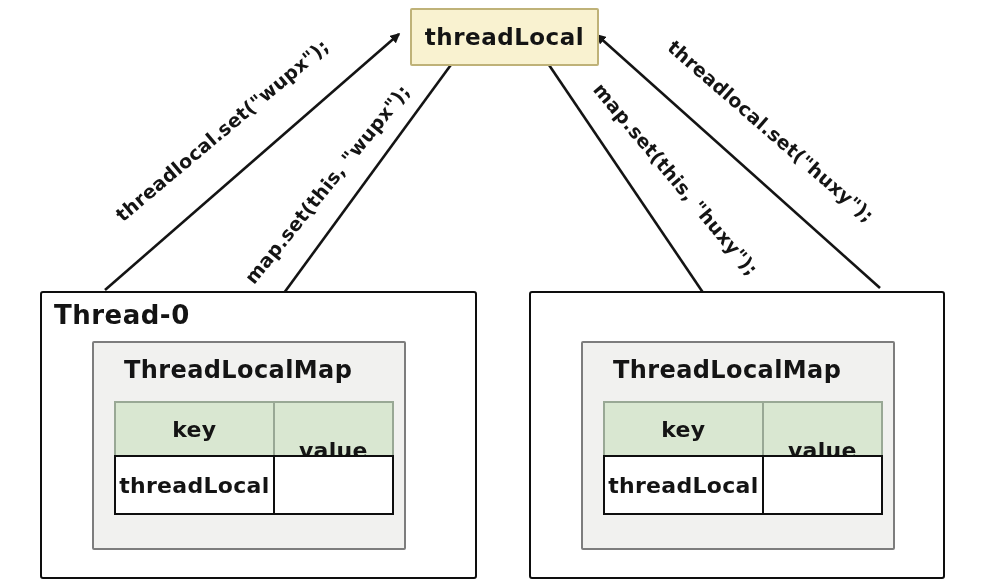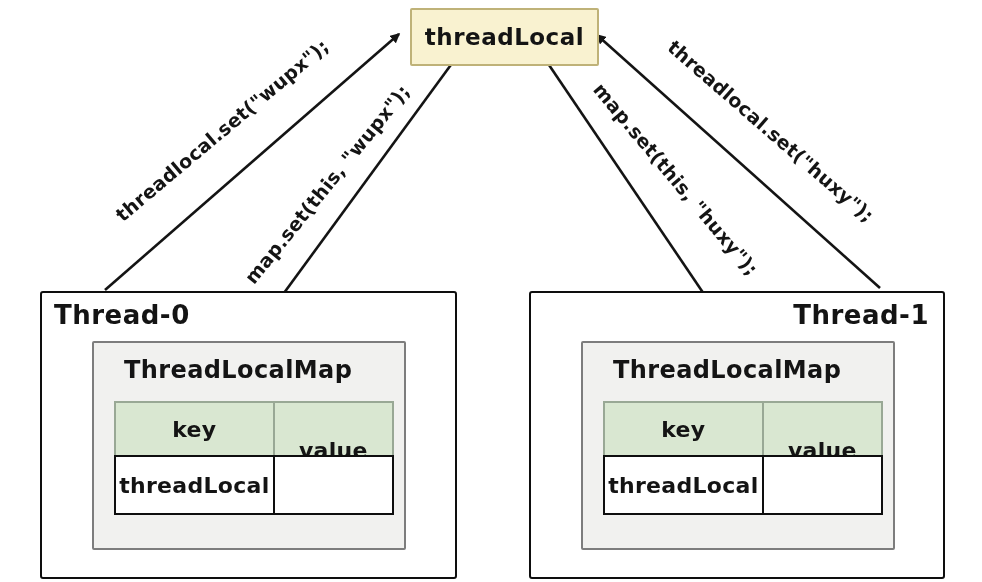--- a/index.html
+++ b/index.html
@@ -29,21 +29,21 @@
   .lbl-1{left:222px;top:130px;transform:translate(-50%,-50%) rotate(-40deg);}
   .lbl-2{left:327px;top:184px;transform:translate(-50%,-50%) rotate(-51deg);}
   .lbl-3{left:676px;top:179px;transform:translate(-50%,-50%) rotate(50deg);}
   .lbl-4{left:771px;top:131px;transform:translate(-50%,-50%) rotate(41deg);}
 
   
   .thread-box{
     position:absolute;top:291px;width:413px;height:284px;
     background:#ffffff;border:2.5px solid #0e0e0e;border-radius:3px;
   }
-  .thread-box.t0{left:40px;}
+  .thread-box.t0{left:40px;padding-left:20px;}
   .thread-box.t1{left:529px;width:412px;}
   .thread-name{
     position:absolute;top:7px;font-size:26px;font-weight:bold;letter-spacing:0.5px;
   }
   .t0 .thread-name{left:12px;}
   .t1 .thread-name{right:14px;}
 
   
   .map-panel{
     position:absolute;left:50px;top:48px;width:310px;height:205px;
@@ -109,21 +109,20 @@
           <div class="cell val">value</div>
         </div>
         <div class="tbl-row tbl-body">
           <div class="cell key">threadLocal</div>
         </div>
       </div>
     </div>
   </div>
 
   <div class="thread-box t1">
-    <div class="thread-name">Thread-1</div>
     <div class="map-panel">
       <div class="map-title">ThreadLocalMap</div>
       <div class="tbl">
         <div class="tbl-row tbl-head">
           <div class="cell key">key</div>
           <div class="cell val">value</div>
         </div>
         <div class="tbl-row tbl-body">
           <div class="cell key">threadLocal</div>
         </div>

